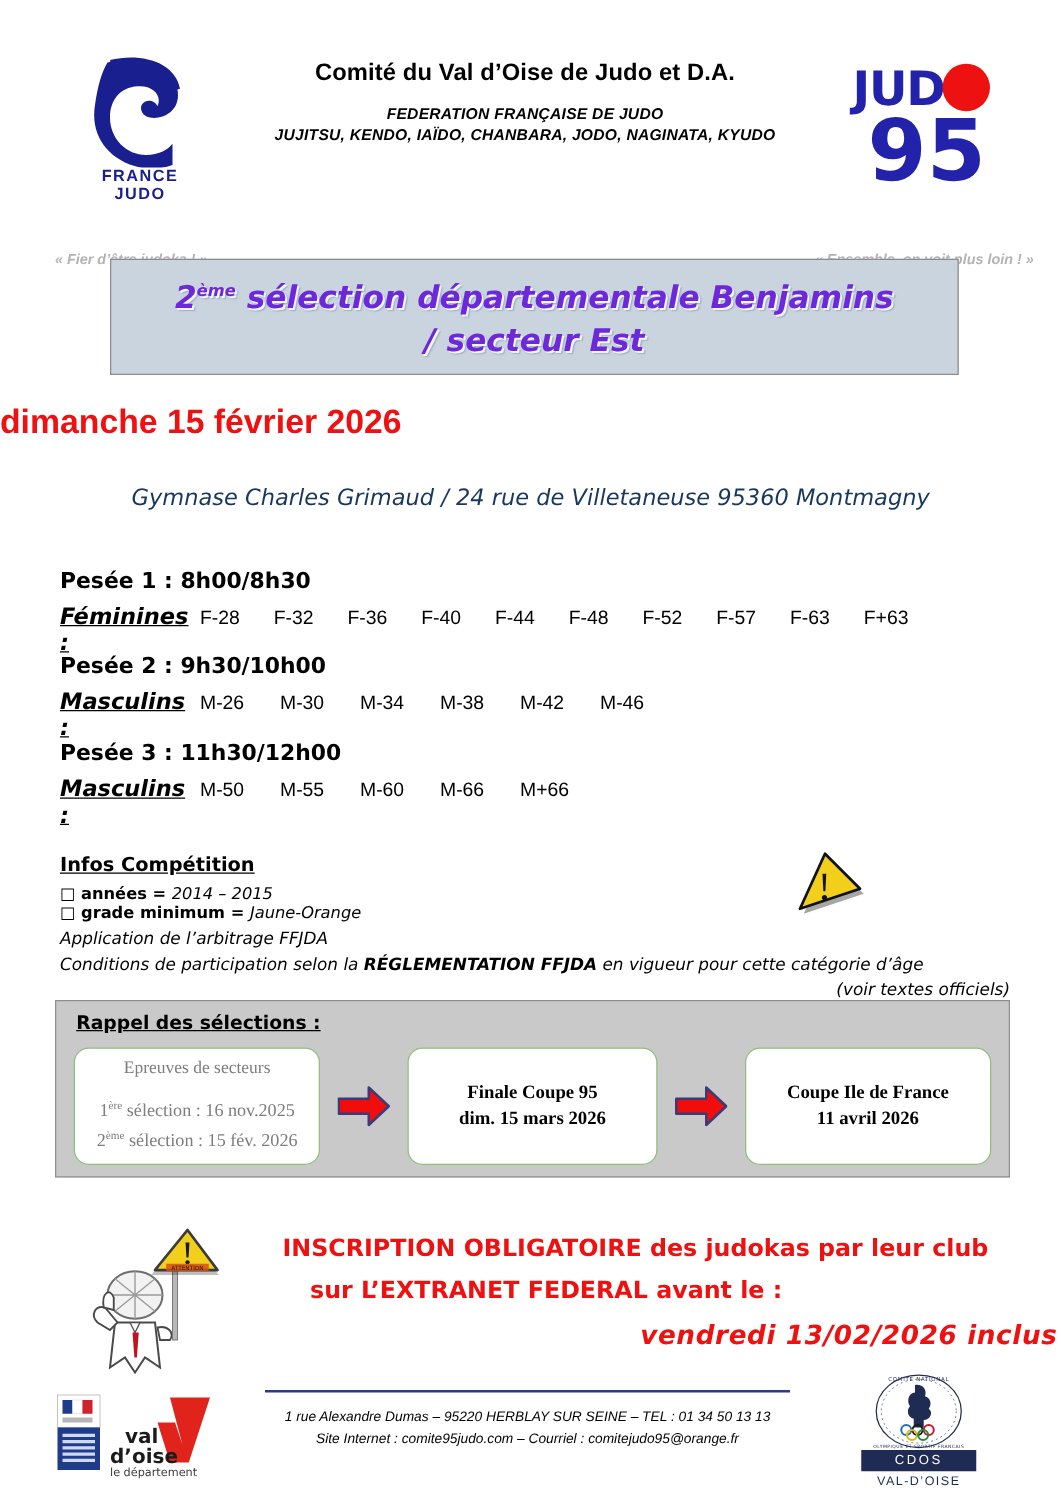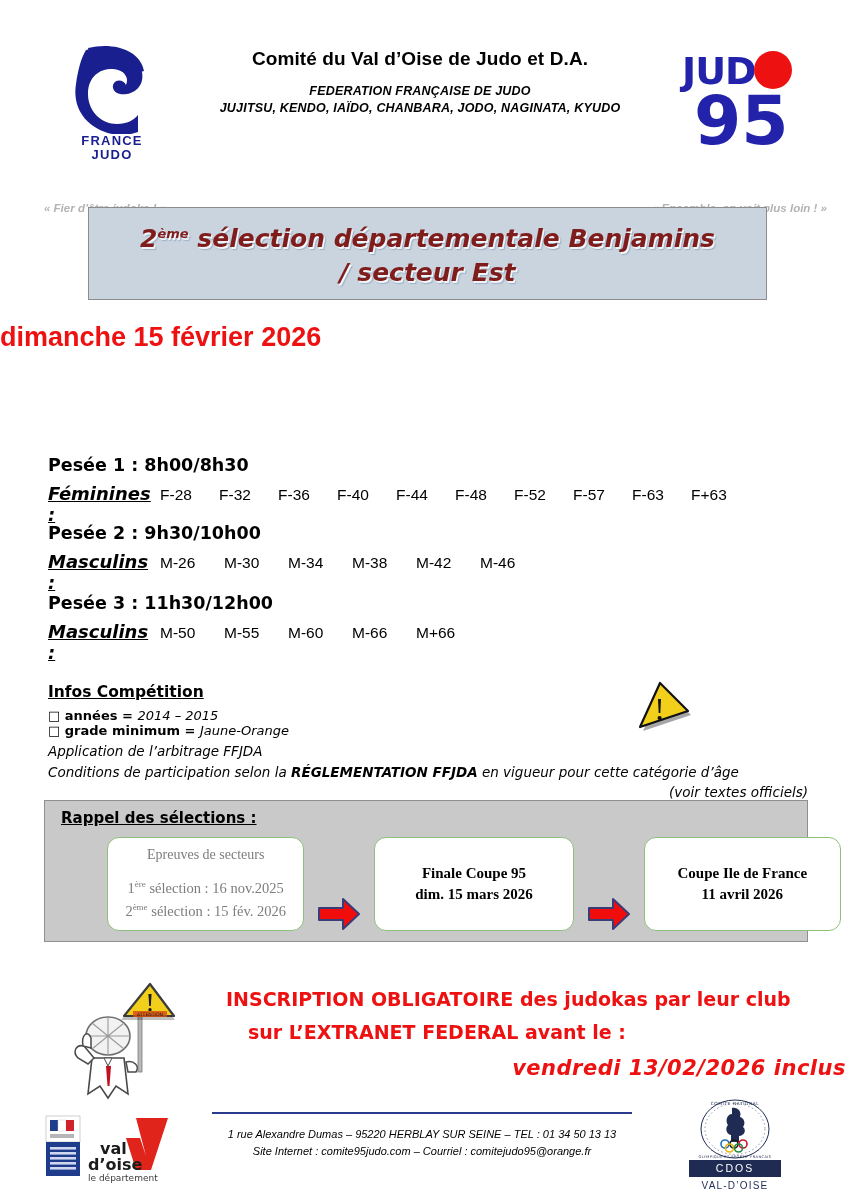--- a/index.html
+++ b/index.html
@@ -29,21 +29,21 @@
 
   
   .titlebox{
     position:absolute; left:88px; top:207px; width:677px; height:91px;
     background:#c9d4de; border:1px solid #8c8c8c;
     display:flex; flex-direction:column; justify-content:center; align-items:center;
   }
   .titlebox .line{
     font-size:25px; font-weight:bold; font-style:italic;
     font-family:"DejaVu Sans", sans-serif;
-    color:#7f1d1d; line-height:34px;
+    color:#6d28d9; line-height:34px;
     text-shadow: 1.5px 1.5px 0 rgba(255,255,255,.85), 2.5px 2.5px 1px rgba(120,150,180,.55);
     white-space:nowrap;
   }
   .titlebox .line sup{font-size:13px; vertical-align:super;}
 
   .date-line{
     position:absolute; left:0; top:322px; width:849px; 
     font-size:27px; font-weight:bold; color:#ee1111;
     font-family:"Liberation Sans", sans-serif;
   }
@@ -83,21 +83,21 @@
   .warn-tri{position:absolute; left:582px; top:-6px; width:62px; height:58px;}
 
   
   .rappel{
     position:absolute; left:44px; top:800px; width:762px; height:140px;
     background:#c9c9c9; border:1px solid #8f8f8f;
   }
   .rappel-h{position:absolute; left:16px; top:8px; font-size:15px; font-weight:bold;
             text-decoration:underline; font-family:"DejaVu Sans", sans-serif;}
   .flow{position:absolute; left:14px; top:38px; width:734px; height:92px;
-        display:flex; align-items:flex-end;margin-left:48px;}
+        display:flex; align-items:center;}
   .fbox{
     background:#fff; border:1.4px solid #8dc07c; border-radius:12px;
     height:92px; display:flex; flex-direction:column; justify-content:center; align-items:center;
     font-family:"Liberation Serif", serif; text-align:center;
   }
   .fbox1{width:216px; color:#7d7d7d;}
   .fbox1 .t1{font-size:14px;}
   .fbox1 .t2{margin-top:12px; font-size:14.5px; line-height:19px;}
   .fbox1 sup{font-size:9px; vertical-align:super;}
   .fbox2{width:218px; margin-left:0;}
@@ -163,20 +163,21 @@
     <div class="tagline tag-left">« Fier d’être judoka ! »</div>
     <div class="tagline tag-right">« Ensemble, on voit plus loin ! »</div>
   </div>
 
   <div class="titlebox">
     <div class="line"><span>2</span><sup>ème</sup><span> sélection départementale Benjamins</span></div>
     <div class="line">/ secteur Est</div>
   </div>
 
   <div class="date-line">dimanche 15 février 2026</div>
+  <div class="venue-line">Gymnase Charles Grimaud  /  24 rue de Villetaneuse   95360 Montmagny</div>
 
   <div class="weigh w1">
     <div class="w-head">Pesée 1 : 8h00/8h30</div>
     <div class="w-row">
       <div class="w-cat">Féminines :</div>
       <div class="w-weights">
         <span>F-28</span>
         <span>F-32</span>
         <span>F-36</span>
         <span>F-40</span>

